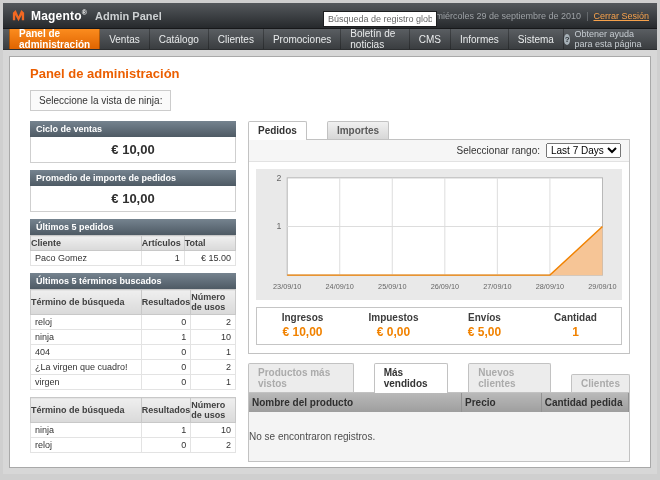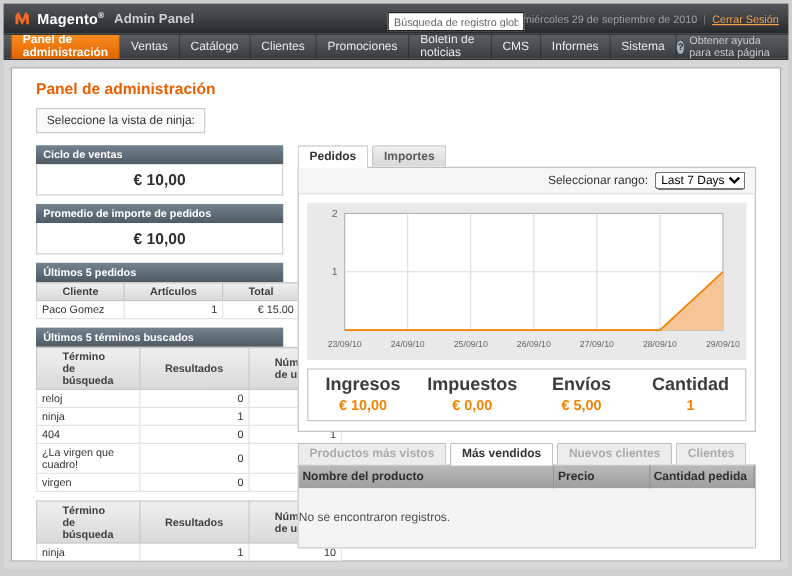--- a/index.html
+++ b/index.html
@@ -85,50 +85,50 @@
     color:#fff; font-size:9px; font-weight:bold; padding:3px 6px;
   }
   .block-value {
     border:1px solid #cfcfcf; border-top:none; background:#fff;
     text-align:center; font-size:13px; font-weight:bold; color:#2f2f2f;
     padding:5px 0;
   }
   table.dash { width:100%; border-collapse:collapse; font-size:9px; }
   table.dash th {
     background:linear-gradient(#efefef,#d9d9d9);
-    border:1px solid #c8c8c8; padding:2px 21px;
+    border:1px solid #c8c8c8; padding:2px 0;
     text-align:left; color:#404040; font-weight:bold;
   }
   table.dash td { border:1px solid #e3e3e3; padding:2px 4px; background:#fff; color:#333; }
   table.dash td:nth-child(n+2) { text-align:right; }
   table.dash th:first-child { width:54%; }
   table.dash th:nth-child(2) { width:21%; }
 
   
-  .tabs { display:flex; gap:3px; align-items:flex-end;text-align:center; }
+  .tabs { display:flex; gap:20px; align-items:flex-end; }
   .tab {
     font-size:10px; font-weight:bold; padding:3px 9px;
     border:1px solid #c2c2c2; border-bottom:none;
     background:linear-gradient(#f0f0f0,#d7d7d7); color:#5a5a5a;
     border-radius:2px 2px 0 0; cursor:pointer; position:relative;
   }
   .tab.active { background:#fff; color:#333; margin-bottom:-1px; padding-bottom:4px; z-index:2; }
   .tab.disabled { color:#ababab; background:#ececec; }
 
   .orders-box { border:1px solid #c2c2c2; background:#fff; margin-bottom:9px; }
   .range-strip {
     background:#f6f6f6; border-bottom:1px solid #e2e2e2;
     padding:3px 8px; display:flex; justify-content:flex-end; align-items:center; gap:6px;
     font-size:10px; color:#333;
   }
   .chart-wrap { background:#e9e9e9; margin:7px; padding:3px 2px; }
   .chart-wrap svg { display:block; width:100%; height:auto; }
   .stats { display:flex; border:1px solid #c5c5c5; margin:0 7px 8px 7px; }
   .stat { flex:1; text-align:center; padding:4px 0 5px 0; }
-  .stat-label { font-size:15px; font-weight:bold; color:#3c3c3c; }
+  .stat-label { font-size:10px; font-weight:bold; color:#3c3c3c; }
   .stat-value { font-size:12px; font-weight:bold; color:#f18200; margin-top:2px; }
 
   .products-box { border:1px solid #c2c2c2; background:#fff; }
   table.grid { width:100%; border-collapse:collapse; font-size:10px; }
   table.grid th {
     background:linear-gradient(#b9b9b9,#9e9e9e);
     color:#2f2f2f; font-weight:bold; text-align:left;
     padding:4px 3px; border-right:1px solid #929292; font-size:10px;
   }
   table.grid th:first-child { width:56%; }

